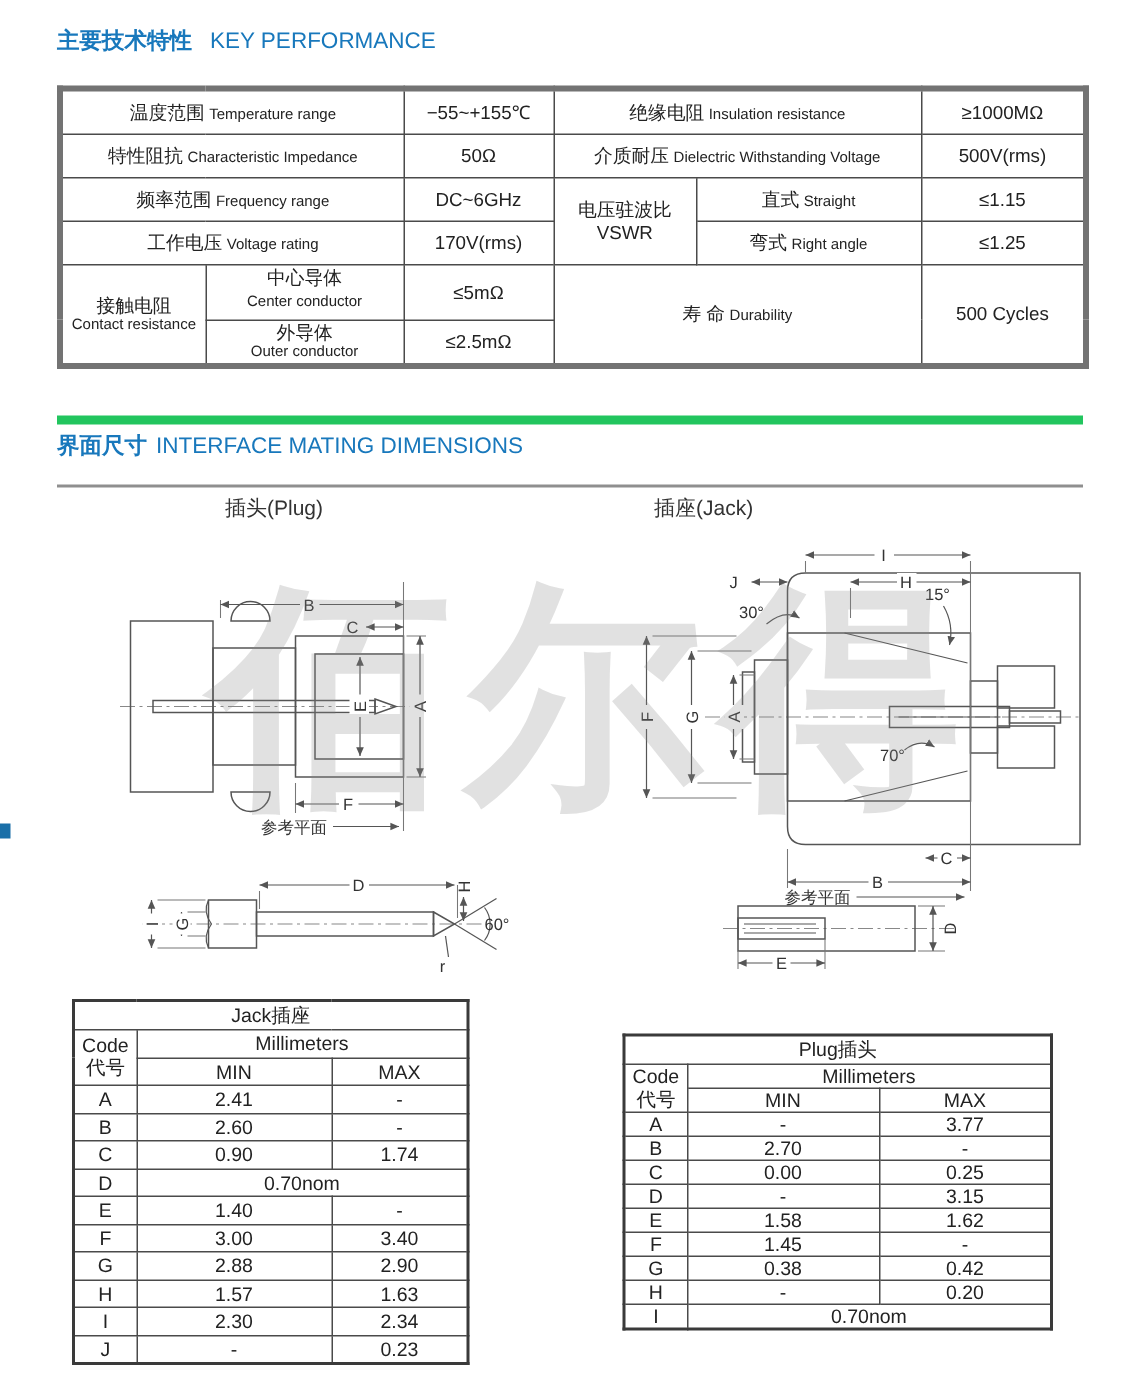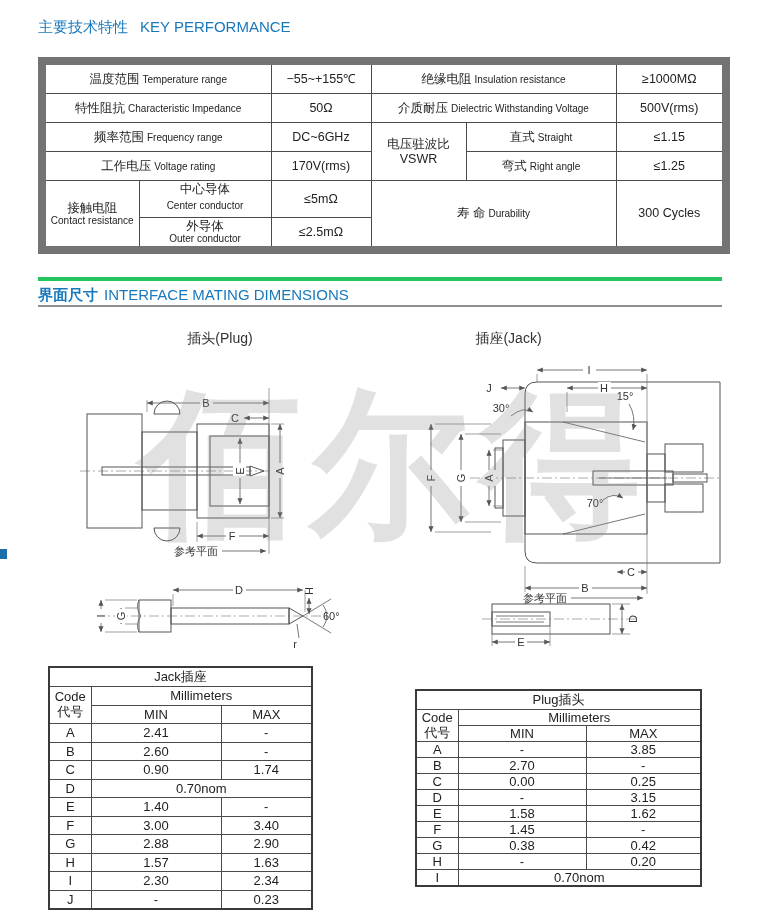--- a/index.html
+++ b/index.html
@@ -2,41 +2,41 @@
 <html><head>
 <meta charset="utf-8">
 <style>
   html,body { margin:0; padding:0; background:#fff; }
   #page {
     position:relative; width:761px; height:922px; background:#ffffff;
     font-family:"Liberation Sans", sans-serif; overflow:hidden; color:#222;
   }
   
   .sec1-title { position:absolute; left:38px; top:18px; font-size:15px; color:#1878bc; }
-  .sec1-title .zh { font-weight:normal; margin-right:12px; }
+  .sec1-title .zh { font-weight:bold; margin-right:12px; }
   .sec2-bar {
     position:absolute; left:38px; top:277px; width:684px;
-    border-top:4px solid #22c55e; border-bottom:2px solid #8f8f8f;
-    padding:5px 0 0; font-size:15px; color:#1878bc;
+    border-top:6px solid #22c55e; border-bottom:2px solid #8f8f8f;
+    padding:5px 0 16px; font-size:15px; color:#1878bc;
   }
   .sec2-bar .zh { font-weight:bold; margin-right:6px; }
   
   #spec-table {
     position:absolute; left:38px; top:57px; width:684px;
     border-collapse:collapse; table-layout:fixed;
   }
   #spec-table td {
     border:1px solid #4a4a4a; text-align:center; vertical-align:middle;
     height:26px; padding:1px 2px; font-size:12.5px; line-height:1.15;
   }
-  #spec-table { border:8px solid #737373; }
+  #spec-table { border:4px solid #737373; }
   .se { font-size:10px; margin-left:3px; }
   .sv { font-size:13px; }
   
-  .diagram-title { position:absolute; top:330px; font-size:14px; color:#333; text-align:center; }
+  .diagram-title { position:absolute; top:330px; font-size:14px; color:#333; text-align:left; }
   #plug-title { left:150px; width:140px; }
   #jack-title { left:436px; width:145px; }
   .dwg { position:absolute; z-index:1; }
   #plug-svg   { left:72px;  top:356px; }
   #jack-svg   { left:415px; top:350px; }
   #pin-svg    { left:85px;  top:576px; }
   #socket-svg { left:478px; top:582px; }
   .watermark {
     position:absolute; left:140px; top:352px; z-index:5; pointer-events:none;
     font-size:160px; line-height:1.1; font-weight:bold; letter-spacing:10px;
@@ -111,21 +111,21 @@
       <td rowspan="2">
             <div>接触电阻</div>
             <div class="se" style="margin:0">Contact resistance</div>
           </td>
       <td>
             <div>中心导体</div>
             <div class="se" style="margin:4px">Center conductor</div>
           </td>
       <td class="sv">≤5mΩ</td>
       <td colspan="2" rowspan="2"><span>寿 命</span><span class="se">Durability</span></td>
-      <td class="sv" rowspan="2">300 Cycles</td>
+      <td class="sv" rowspan="2">500 Cycles</td>
     </tr>
     <tr>
       <td>
             <div>外导体</div>
             <div class="se" style="margin:0">Outer conductor</div>
           </td>
       <td class="sv">≤2.5mΩ</td>
     </tr>
   </tbody>
     </table>
@@ -407,21 +407,21 @@
       </tr>
       <tr>
         <td>MIN</td>
         <td>MAX</td>
       </tr>
     </thead>
     <tbody>
         <tr>
           <td>A</td>
           <td>-</td>
-          <td>3.85</td>
+          <td>3.77</td>
         </tr>
         <tr>
           <td>B</td>
           <td>2.70</td>
           <td>-</td>
         </tr>
         <tr>
           <td>C</td>
           <td>0.00</td>
           <td>0.25</td>

